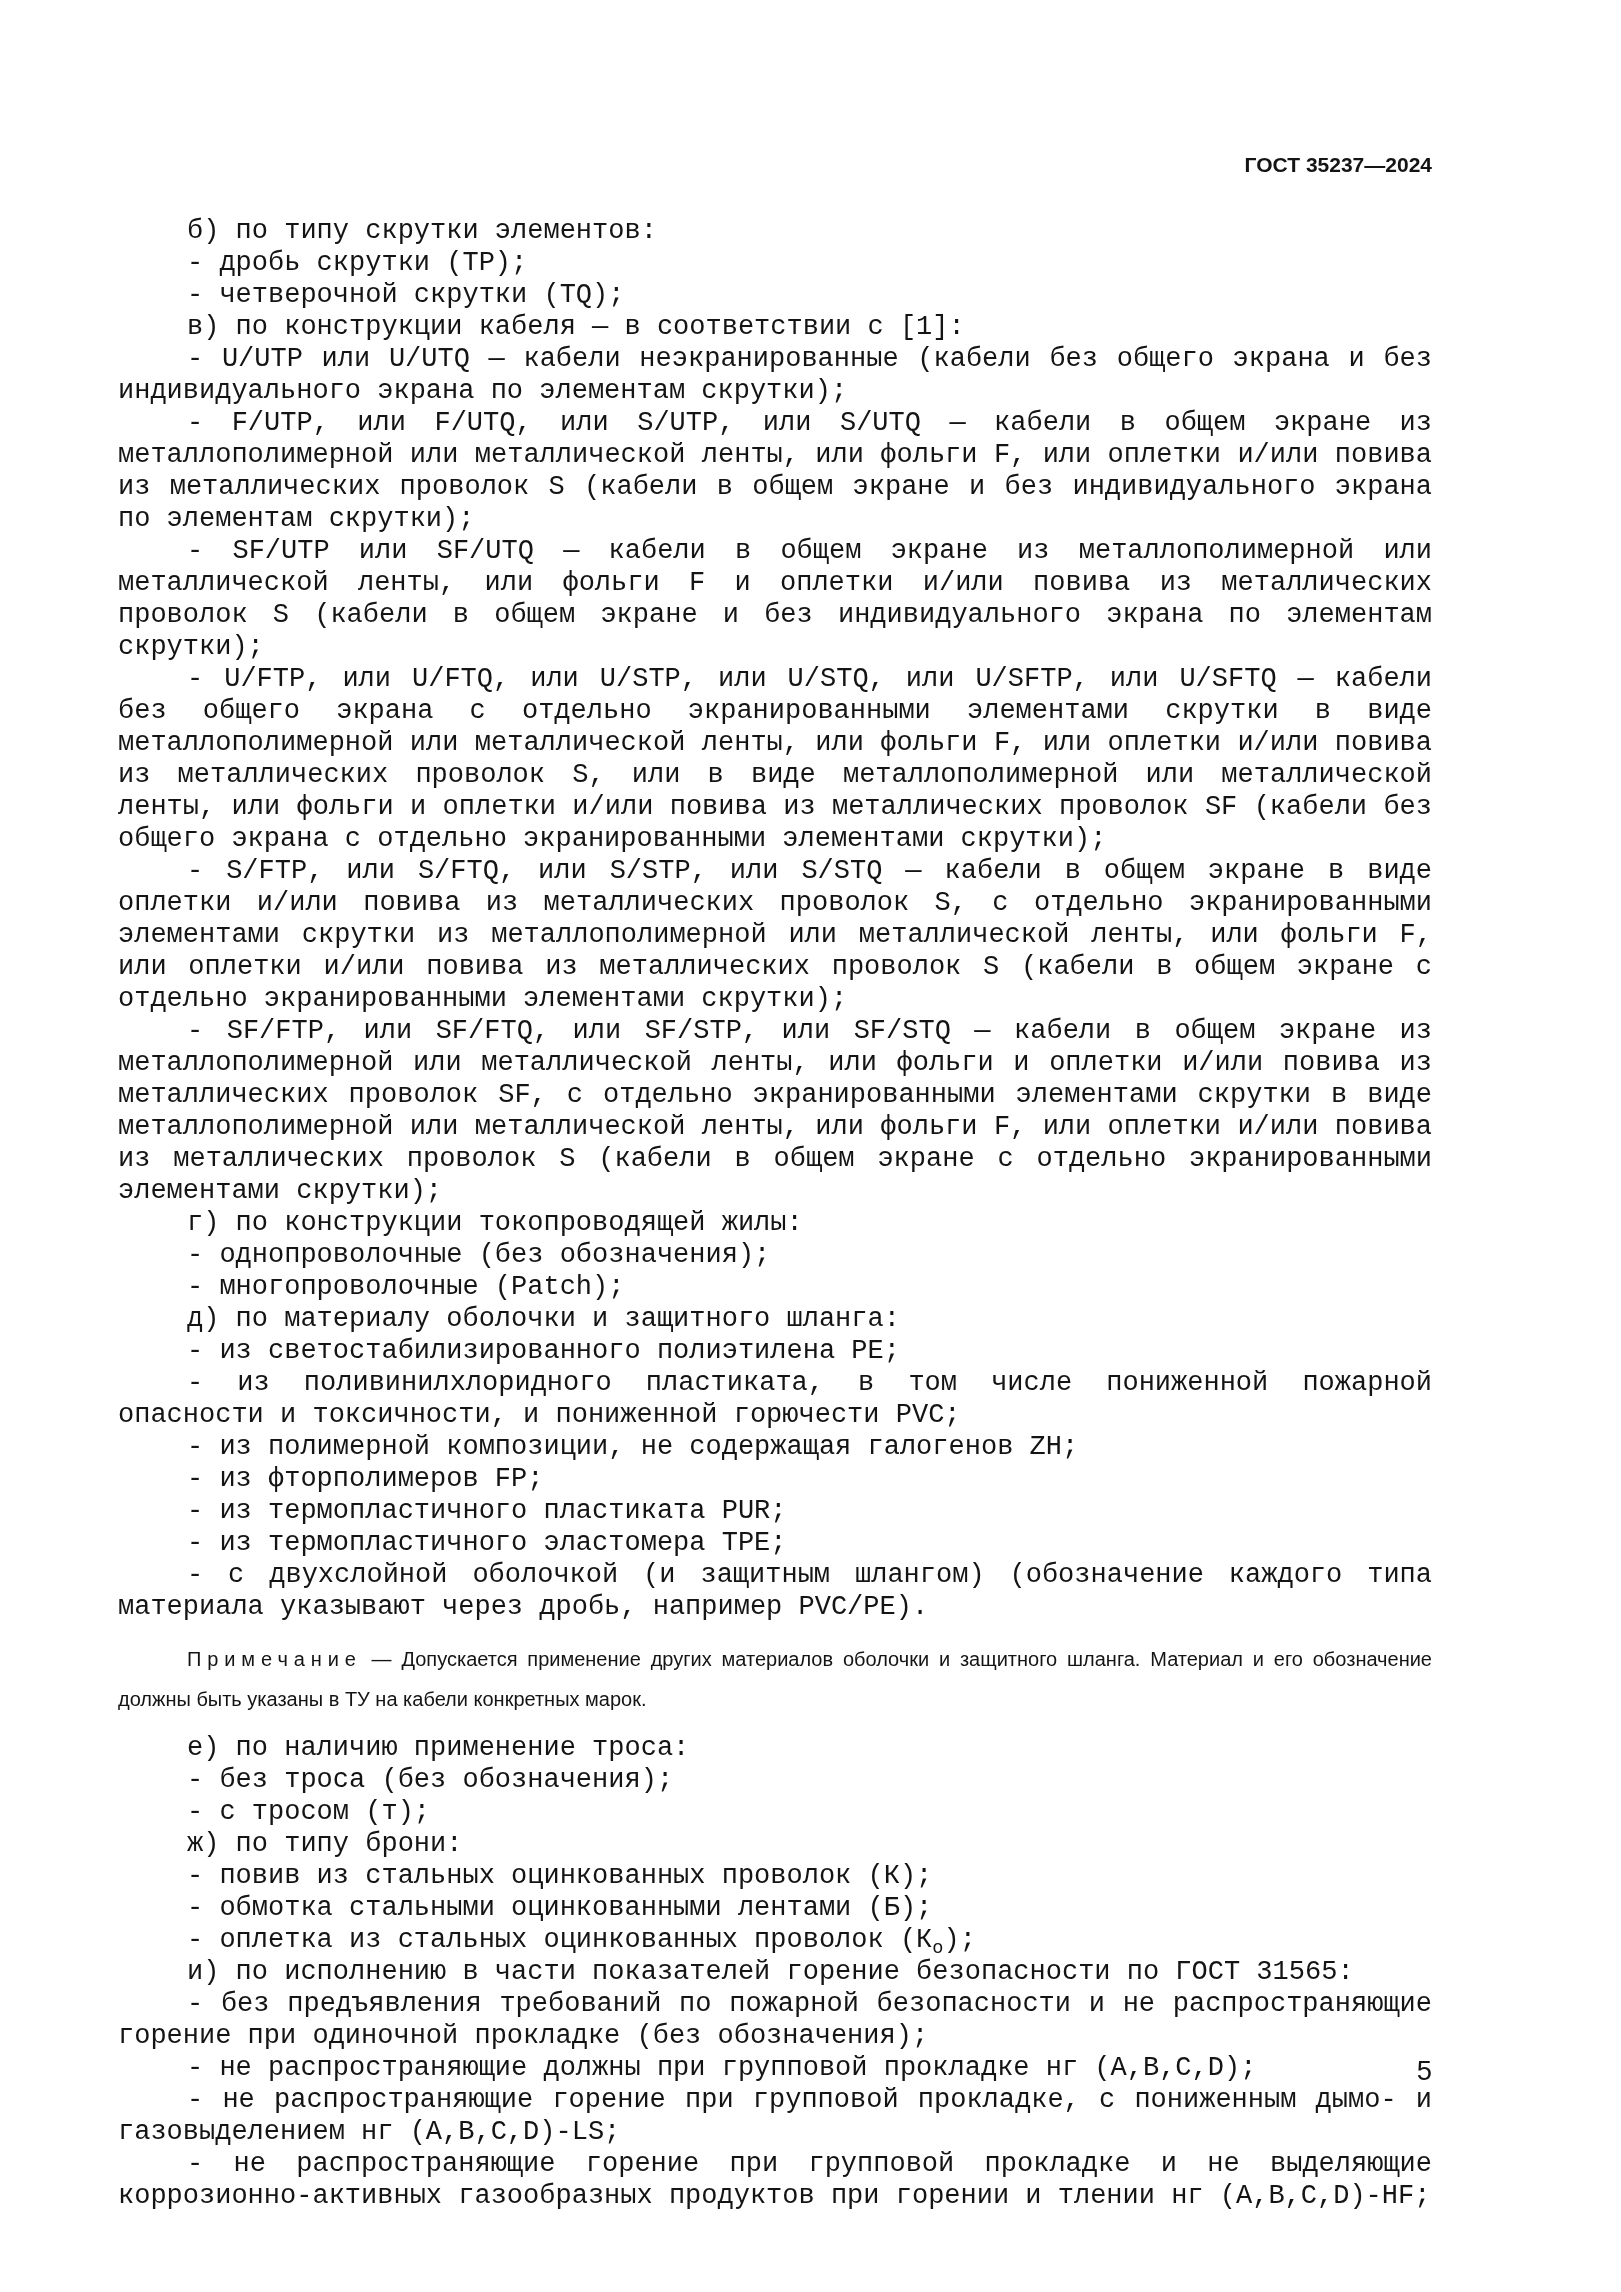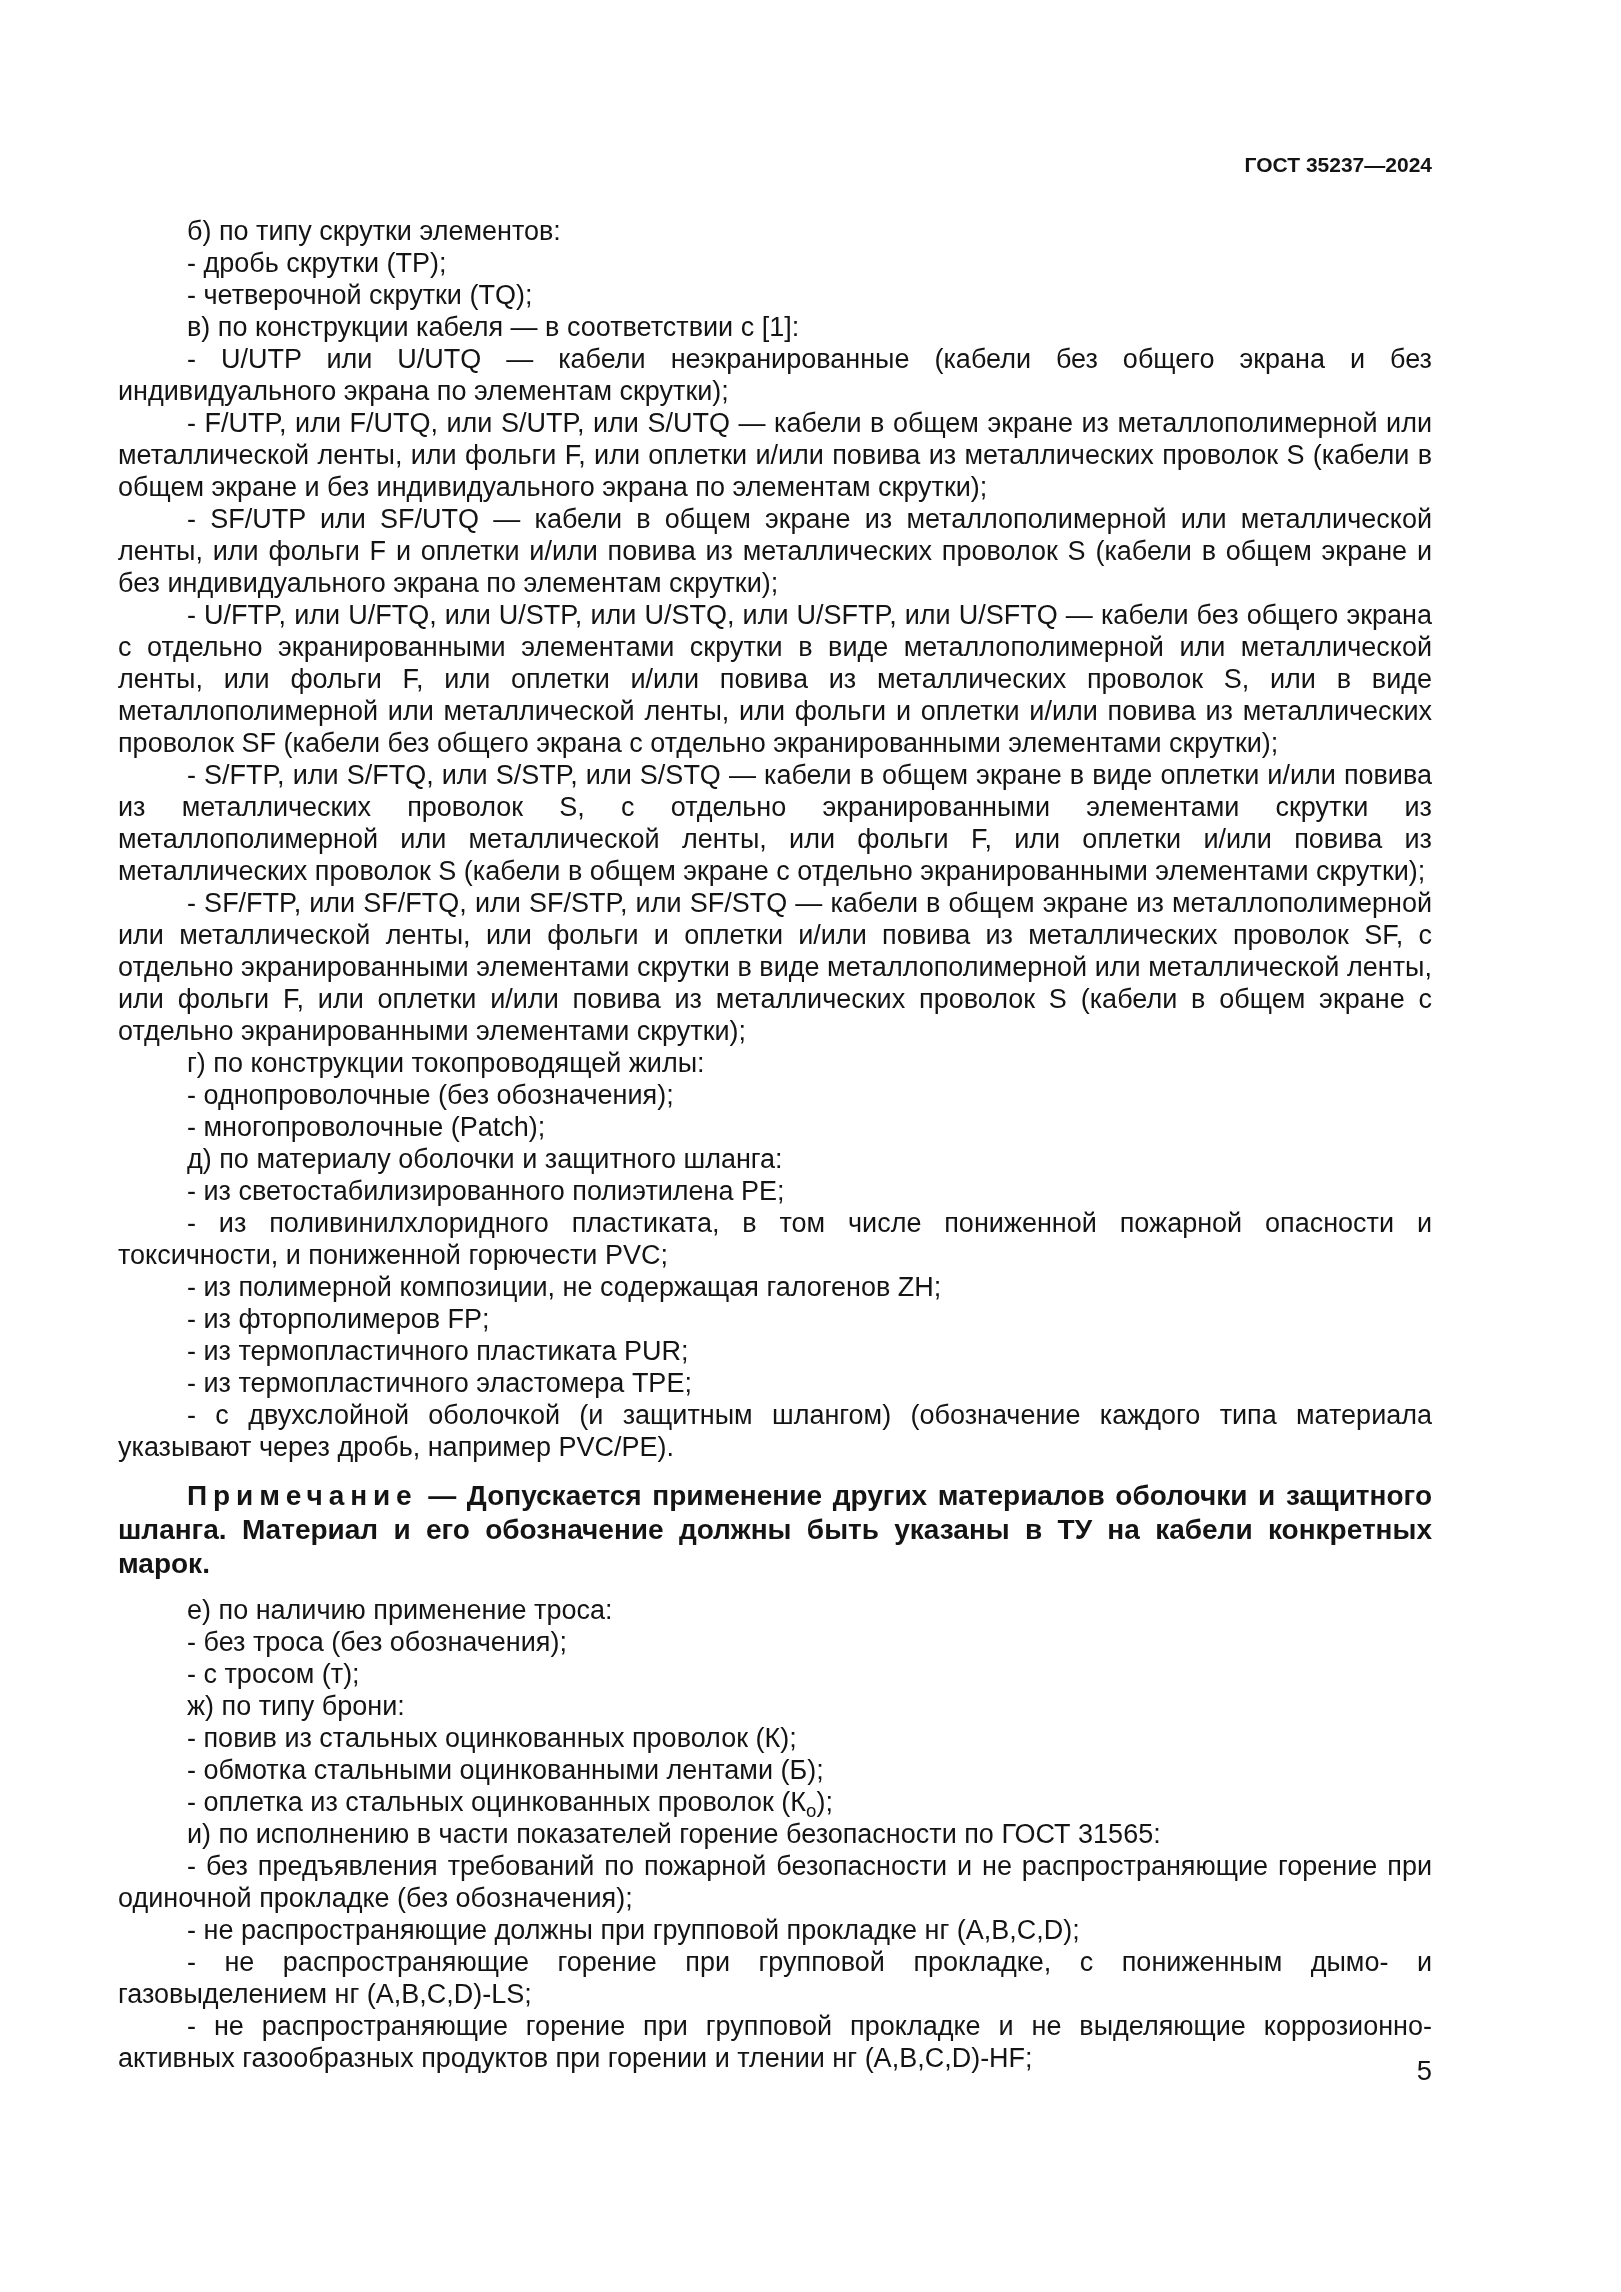--- a/index.html
+++ b/index.html
@@ -29,34 +29,34 @@
     margin-bottom: 33px;
     white-space: nowrap;
   }
   .para {
     margin: 0;
     font-size: 27px;
     line-height: 32px;
     text-align: justify;
     text-indent: 69px;
     hyphens: auto;
+    font-family: Liberation Mono, monospace;
   }
   .para sub {
     font-size: 18.6px;
     line-height: 0;
     vertical-align: -5.9px;
   }
   .note {
     margin: 15.7px 0 13.7px 0;
-    font-size: 28px;
-    line-height: 34px;
+    font-size: 20px;
+    line-height: 40px;
     text-align: justify;
     text-indent: 69px;
     hyphens: auto;
-    font-weight: bold;
   }
   .note-label {
     letter-spacing: 5.9px;
   }
   .page-number {
     position: absolute;
     left: 118px;
     top: 2054px;
     width: 1314px;
     text-align: right;

